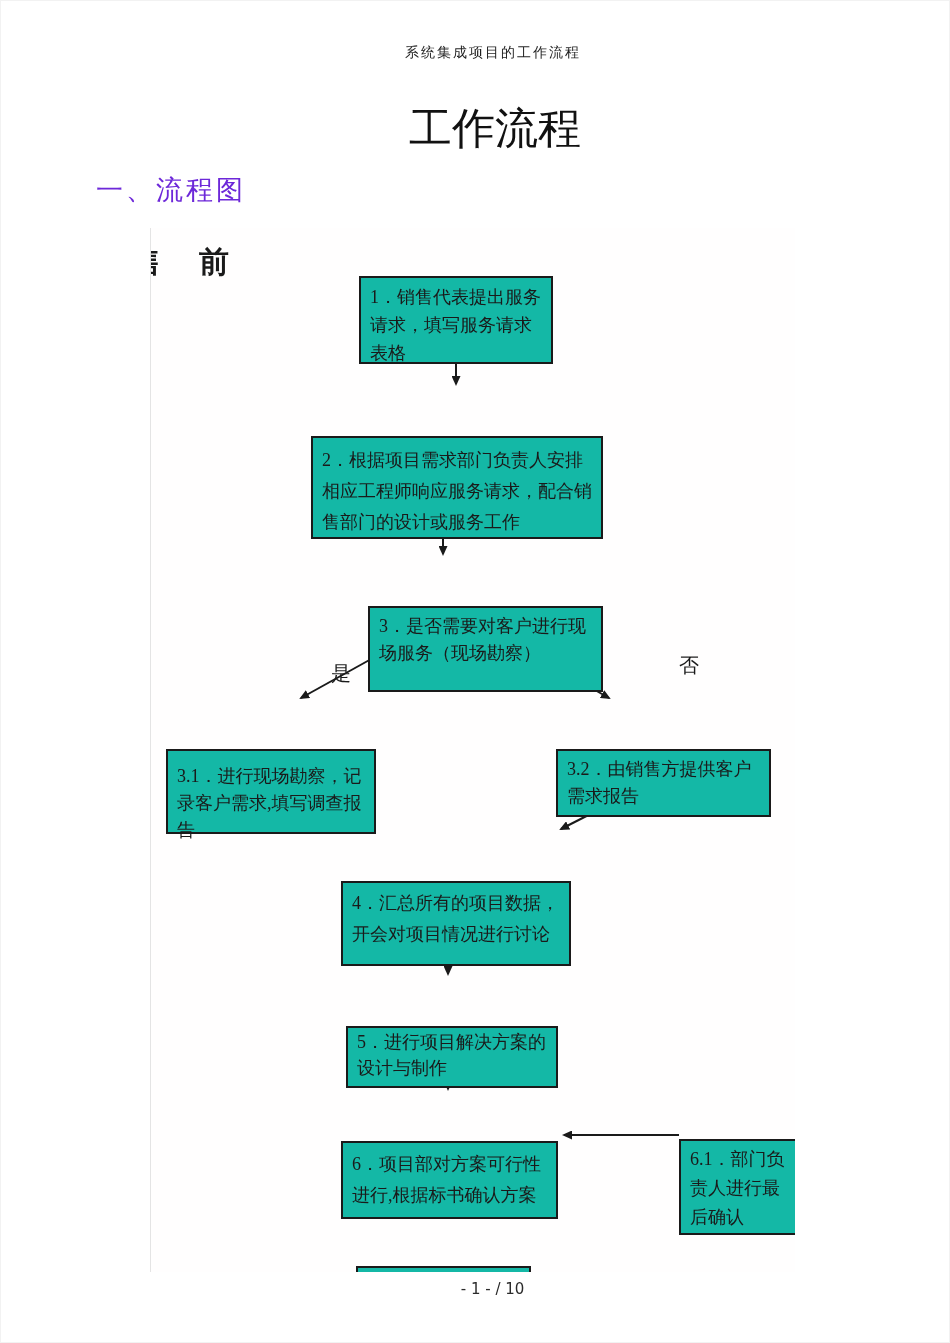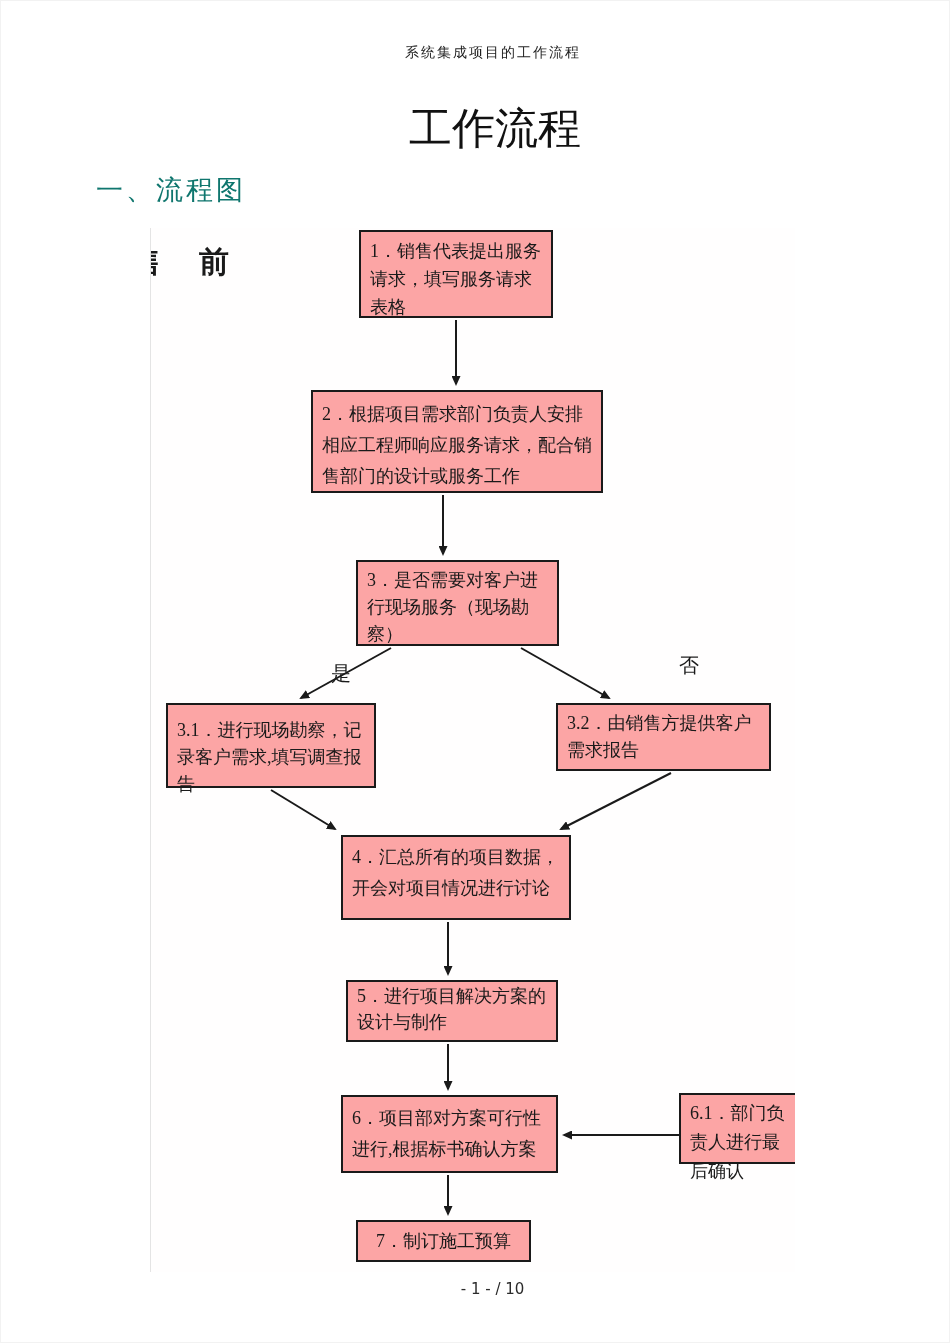--- a/index.html
+++ b/index.html
@@ -29,57 +29,58 @@
     text-align: center;
     font-size: 43px;
     color: #111;
     white-space: nowrap;
   }
   .section-heading {
     position: absolute;
     left: 96px; top: 172px;
     font-size: 27px;
     letter-spacing: 3px;
-    color: #0f766e;
+    color: #6d28d9;
     white-space: nowrap;
     text-align: right;
   }
   
   .flow {
     position: absolute;
     left: 150px; top: 228px;
     width: 645px; height: 1044px;
     background: #fffefe;
     border-left: 1px solid #e4e4e4;
     overflow: hidden;
   }
   .flow svg.arrows {
     position: absolute;
     left: 0; top: 0;
     width: 645px; height: 1044px;
   }
   .fbox {
     position: absolute;
     border: 2px solid #1a1a1a;
-    background: #fca5a5;
+    background: #14b8a6;
     font-size: 18px;
     line-height: 28px;
     padding: 5px 9px;
     color: #1a1a1a;
     font-family: "Liberation Serif", serif;
+    margin-top: 46px;
   }
   .b1   { left: 208px; top: 2px;   width: 194px; height: 88px;  }
   .b2   { left: 160px; top: 162px; width: 292px; height: 103px; line-height: 31px; padding-top: 7px; }
-  .b3   { left: 205px; top: 332px; width: 203px; height: 86px;  line-height: 27px; }
+  .b3   { left: 217px; top: 332px; width: 235px; height: 86px;  line-height: 27px; }
   .b31  { left: 15px;  top: 475px; width: 210px; height: 85px;  line-height: 27px; padding-top: 12px; }
   .b32  { left: 405px; top: 475px; width: 215px; height: 68px;  line-height: 27px; }
   .b4   { left: 190px; top: 607px; width: 230px; height: 85px;  line-height: 31px; }
   .b5   { left: 195px; top: 752px; width: 212px; height: 62px;  line-height: 26px; padding-top: 1px; }
   .b6   { left: 190px; top: 867px; width: 217px; height: 78px;  line-height: 31px; padding-top: 6px; }
-  .b61  { left: 528px; top: 865px; width: 119px; height: 71px;  line-height: 29px; padding-top: 4px; }
+  .b61  { left: 528px; top: 865px; width: 119px; height: 96px;  line-height: 29px; padding-top: 4px; }
   .b7   { left: 205px; top: 992px; width: 175px; height: 42px;  text-align: center; line-height: 30px; padding-top: 4px; }
   .stage-label {
     position: absolute;
     left: 48px; top: 14px;
     font-family: "Liberation Sans", sans-serif;
     font-weight: 700;
     font-size: 30px;
     color: #1a1a1a;
   }
   .stage-label-clipped {

